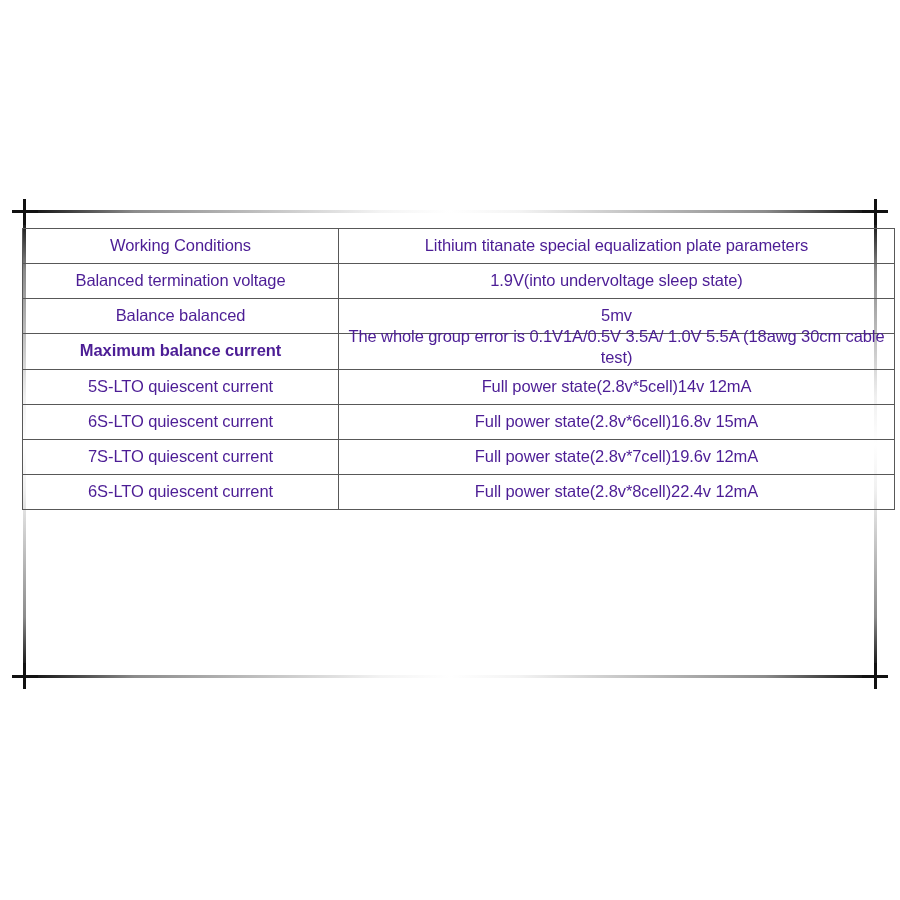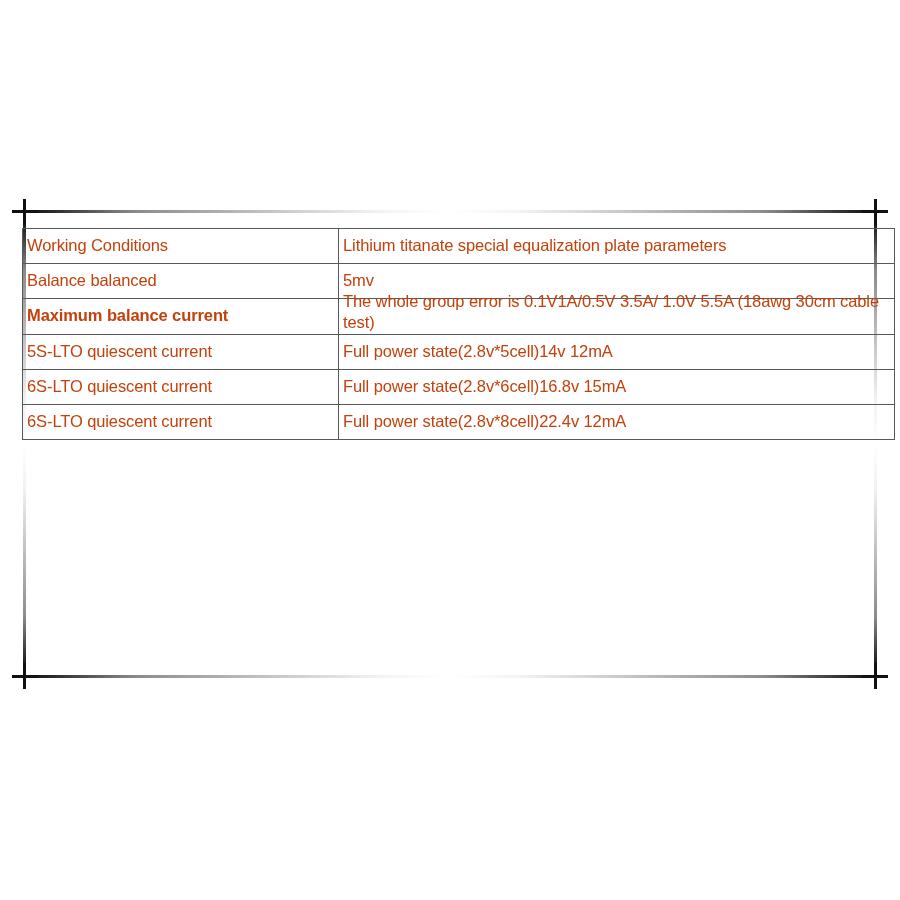--- a/index.html
+++ b/index.html
@@ -75,24 +75,24 @@
   #spec-table {
     position: absolute;
     left: 22px;
     top: 228px;
     width: 854px;
     border-collapse: collapse;
     table-layout: fixed;
   }
   #spec-table td {
     border: 1.5px solid #585858;
-    color: #c2410c;
+    color: #4c1d95;
     font-size: 16.5px;
     line-height: 1.28;
-    text-align: left;
+    text-align: center;
     vertical-align: middle;
     padding: 0 4px;
     font-stretch: condensed;
     letter-spacing: -0.1px;
     white-space: normal;
   }
   #spec-table td.col-a { width: 307px; }
   #spec-table td.col-b { width: 547px; }
 
   tr.r-std td { height: 34px; }
@@ -139,20 +139,24 @@
 
 <table id="spec-table">
   <tbody>
 
     <tr class="r-std">
       <td class="col-a">Working Conditions</td>
       <td class="col-b">Lithium titanate special equalization plate parameters</td>
     </tr>
 
 
+    <tr class="r-std">
+      <td class="col-a">Balanced termination voltage</td>
+      <td class="col-b">1.9V(into undervoltage sleep state)</td>
+    </tr>
 
     <tr class="r-std">
       <td class="col-a">Balance balanced</td>
       <td class="col-b">5mv</td>
     </tr>
 
 
     <tr class="r-overflow">
       <td class="col-a">
         <div class="clip">
@@ -169,20 +173,24 @@
     <tr class="r-std">
       <td class="col-a">5S-LTO quiescent current</td>
       <td class="col-b">Full power state(2.8v*5cell)14v 12mA</td>
     </tr>
 
     <tr class="r-std">
       <td class="col-a">6S-LTO quiescent current</td>
       <td class="col-b">Full power state(2.8v*6cell)16.8v 15mA</td>
     </tr>
 
+    <tr class="r-std">
+      <td class="col-a">7S-LTO quiescent current</td>
+      <td class="col-b">Full power state(2.8v*7cell)19.6v 12mA</td>
+    </tr>
 
     <tr class="r-std">
       <td class="col-a">6S-LTO quiescent current</td>
       <td class="col-b">Full power state(2.8v*8cell)22.4v 12mA</td>
     </tr>
 
 
 
   </tbody>
 </table>

